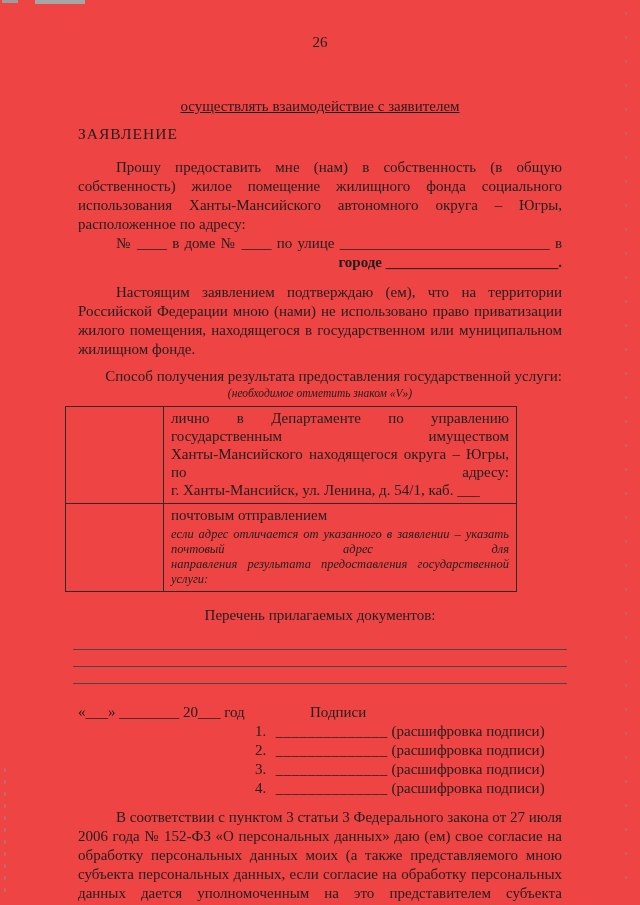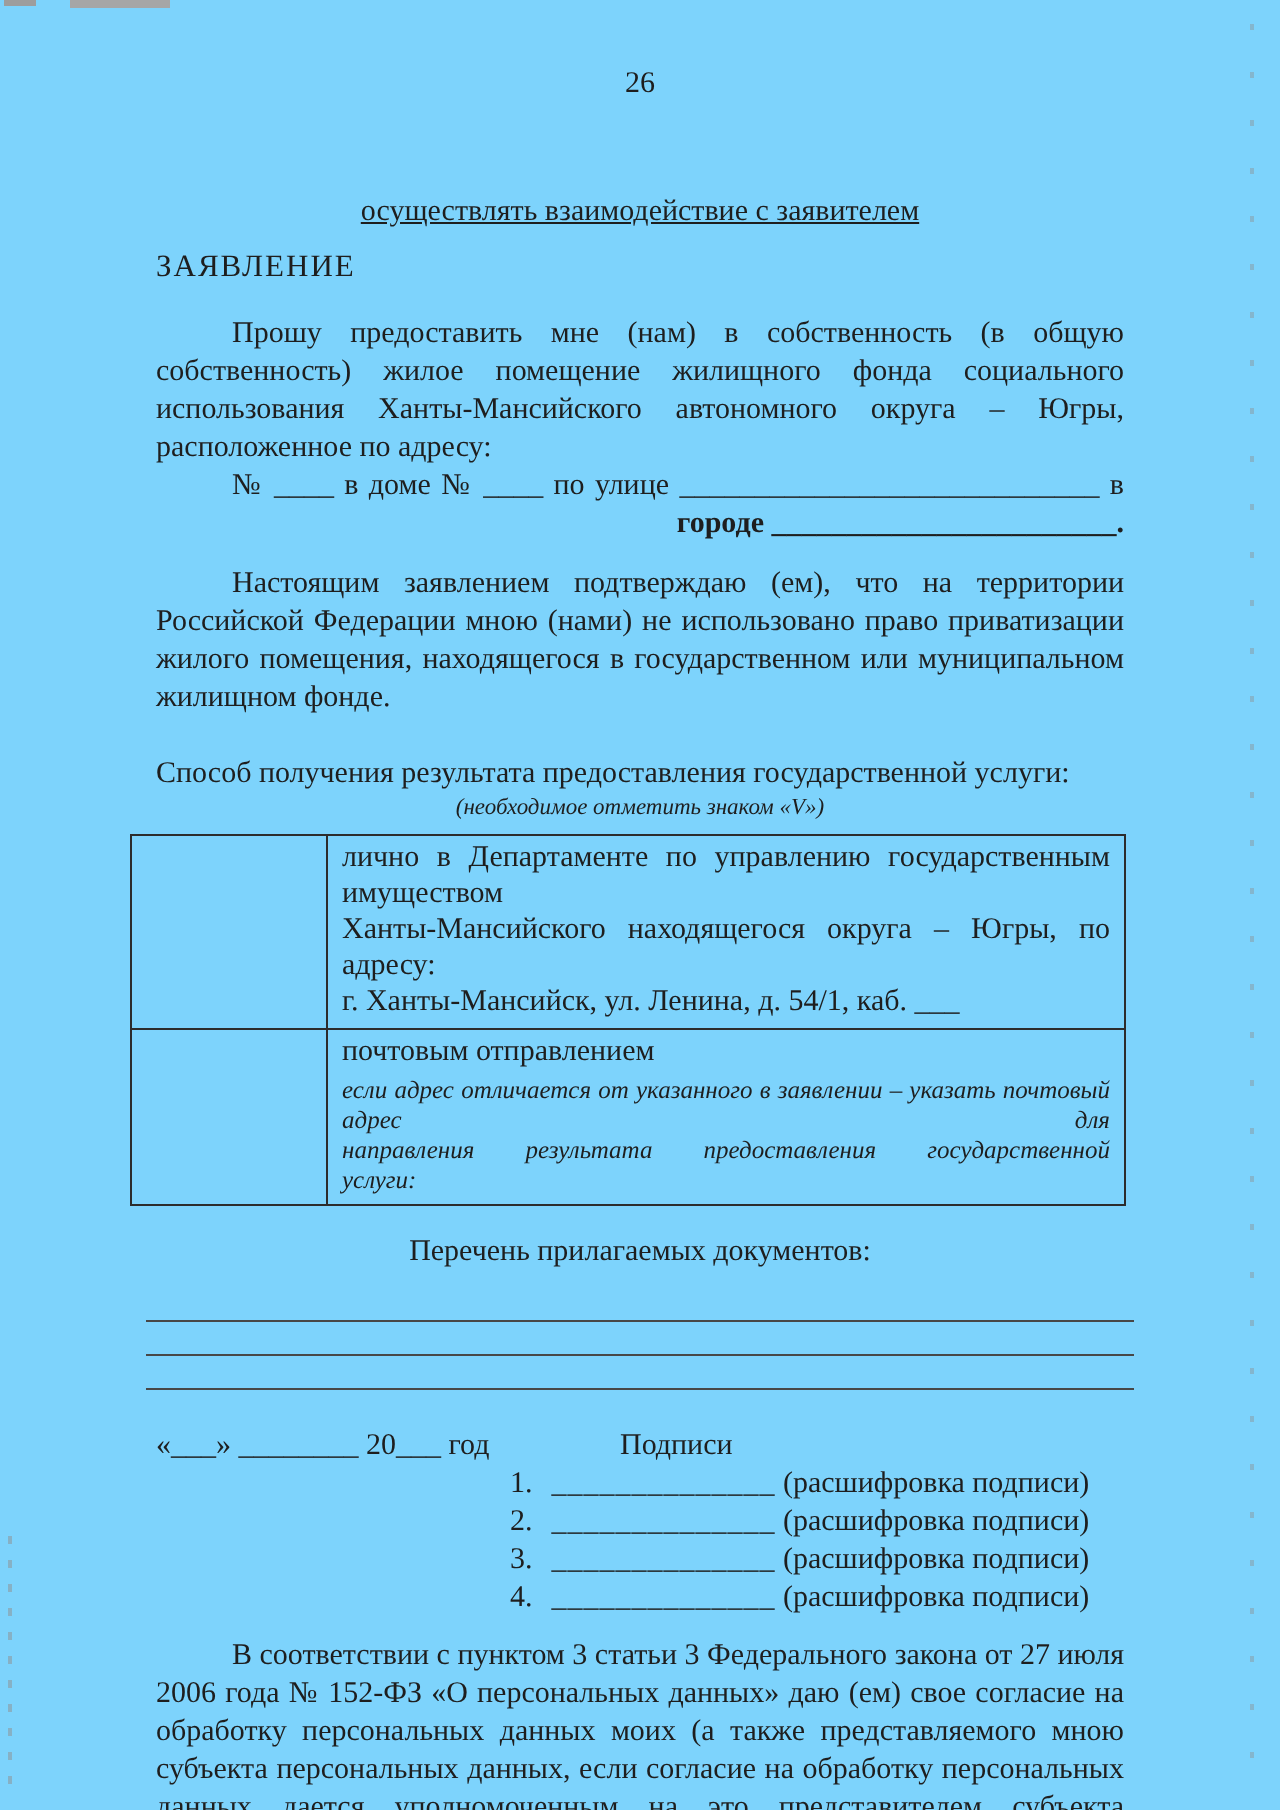--- a/index.html
+++ b/index.html
@@ -1,36 +1,36 @@
 <!DOCTYPE html>
 <html><head>
 <meta charset="utf-8">
 <style>
   html,body { margin:0; padding:0; background:#ffffff; }
   .page {
-    position:relative; width:640px; height:905px; background:#7dd3fc;
+    position:relative; width:640px; height:905px; background:#ef4444;
     font-family:"Liberation Serif","DejaVu Serif",serif;
     color:#1e1e1e; font-size:15px; line-height:19px; overflow:hidden;
   }
   .content { padding:0 78px; }
   p { margin:0; text-align:justify; }
 
   .page-number { text-align:center; padding-top:33px; }
   .header-note { text-align:center; margin-top:45px;text-decoration:underline; }
   .doc-title { text-align:left; margin-top:8px; font-size:15.5px; letter-spacing:1px; }
 
   .para { text-indent:38px; margin-top:15px; }
   .para2 { text-indent:38px; margin-top:11px; }
   .addr-1 { text-indent:38px; text-align:justify; text-align-last:justify; }
   .addr-2 { text-align:right;font-weight:bold; }
 
-  .method-heading { text-align:left; margin-top:19px; }
+  .method-heading { text-align:right; margin-top:8px; }
   .method-note { text-align:center; font-style:italic; font-size:11.5px; line-height:14px; }
 
-  table.method { width:498px; margin:6px 12px 0 -13px; border-collapse:collapse; }
+  table.method { width:452px; margin:6px 12px 0 -13px; border-collapse:collapse; }
   table.method td { border:1.4px solid #2c2c2c; vertical-align:top; }
   td.check { width:95px; }
   td.opt { padding:2px 7px 4px 7px; }
   .opt-line { text-align:justify; text-align-last:justify; line-height:18px; }
   .opt-line-last { text-align:left; line-height:18px; }
   .opt-title { line-height:19px; margin-bottom:2px; }
   .opt-note { font-style:italic; font-size:12.5px; line-height:15px; }
   .opt-note .j { text-align:justify; text-align-last:justify; }
   .opt-note .l { text-align:left; }
 

